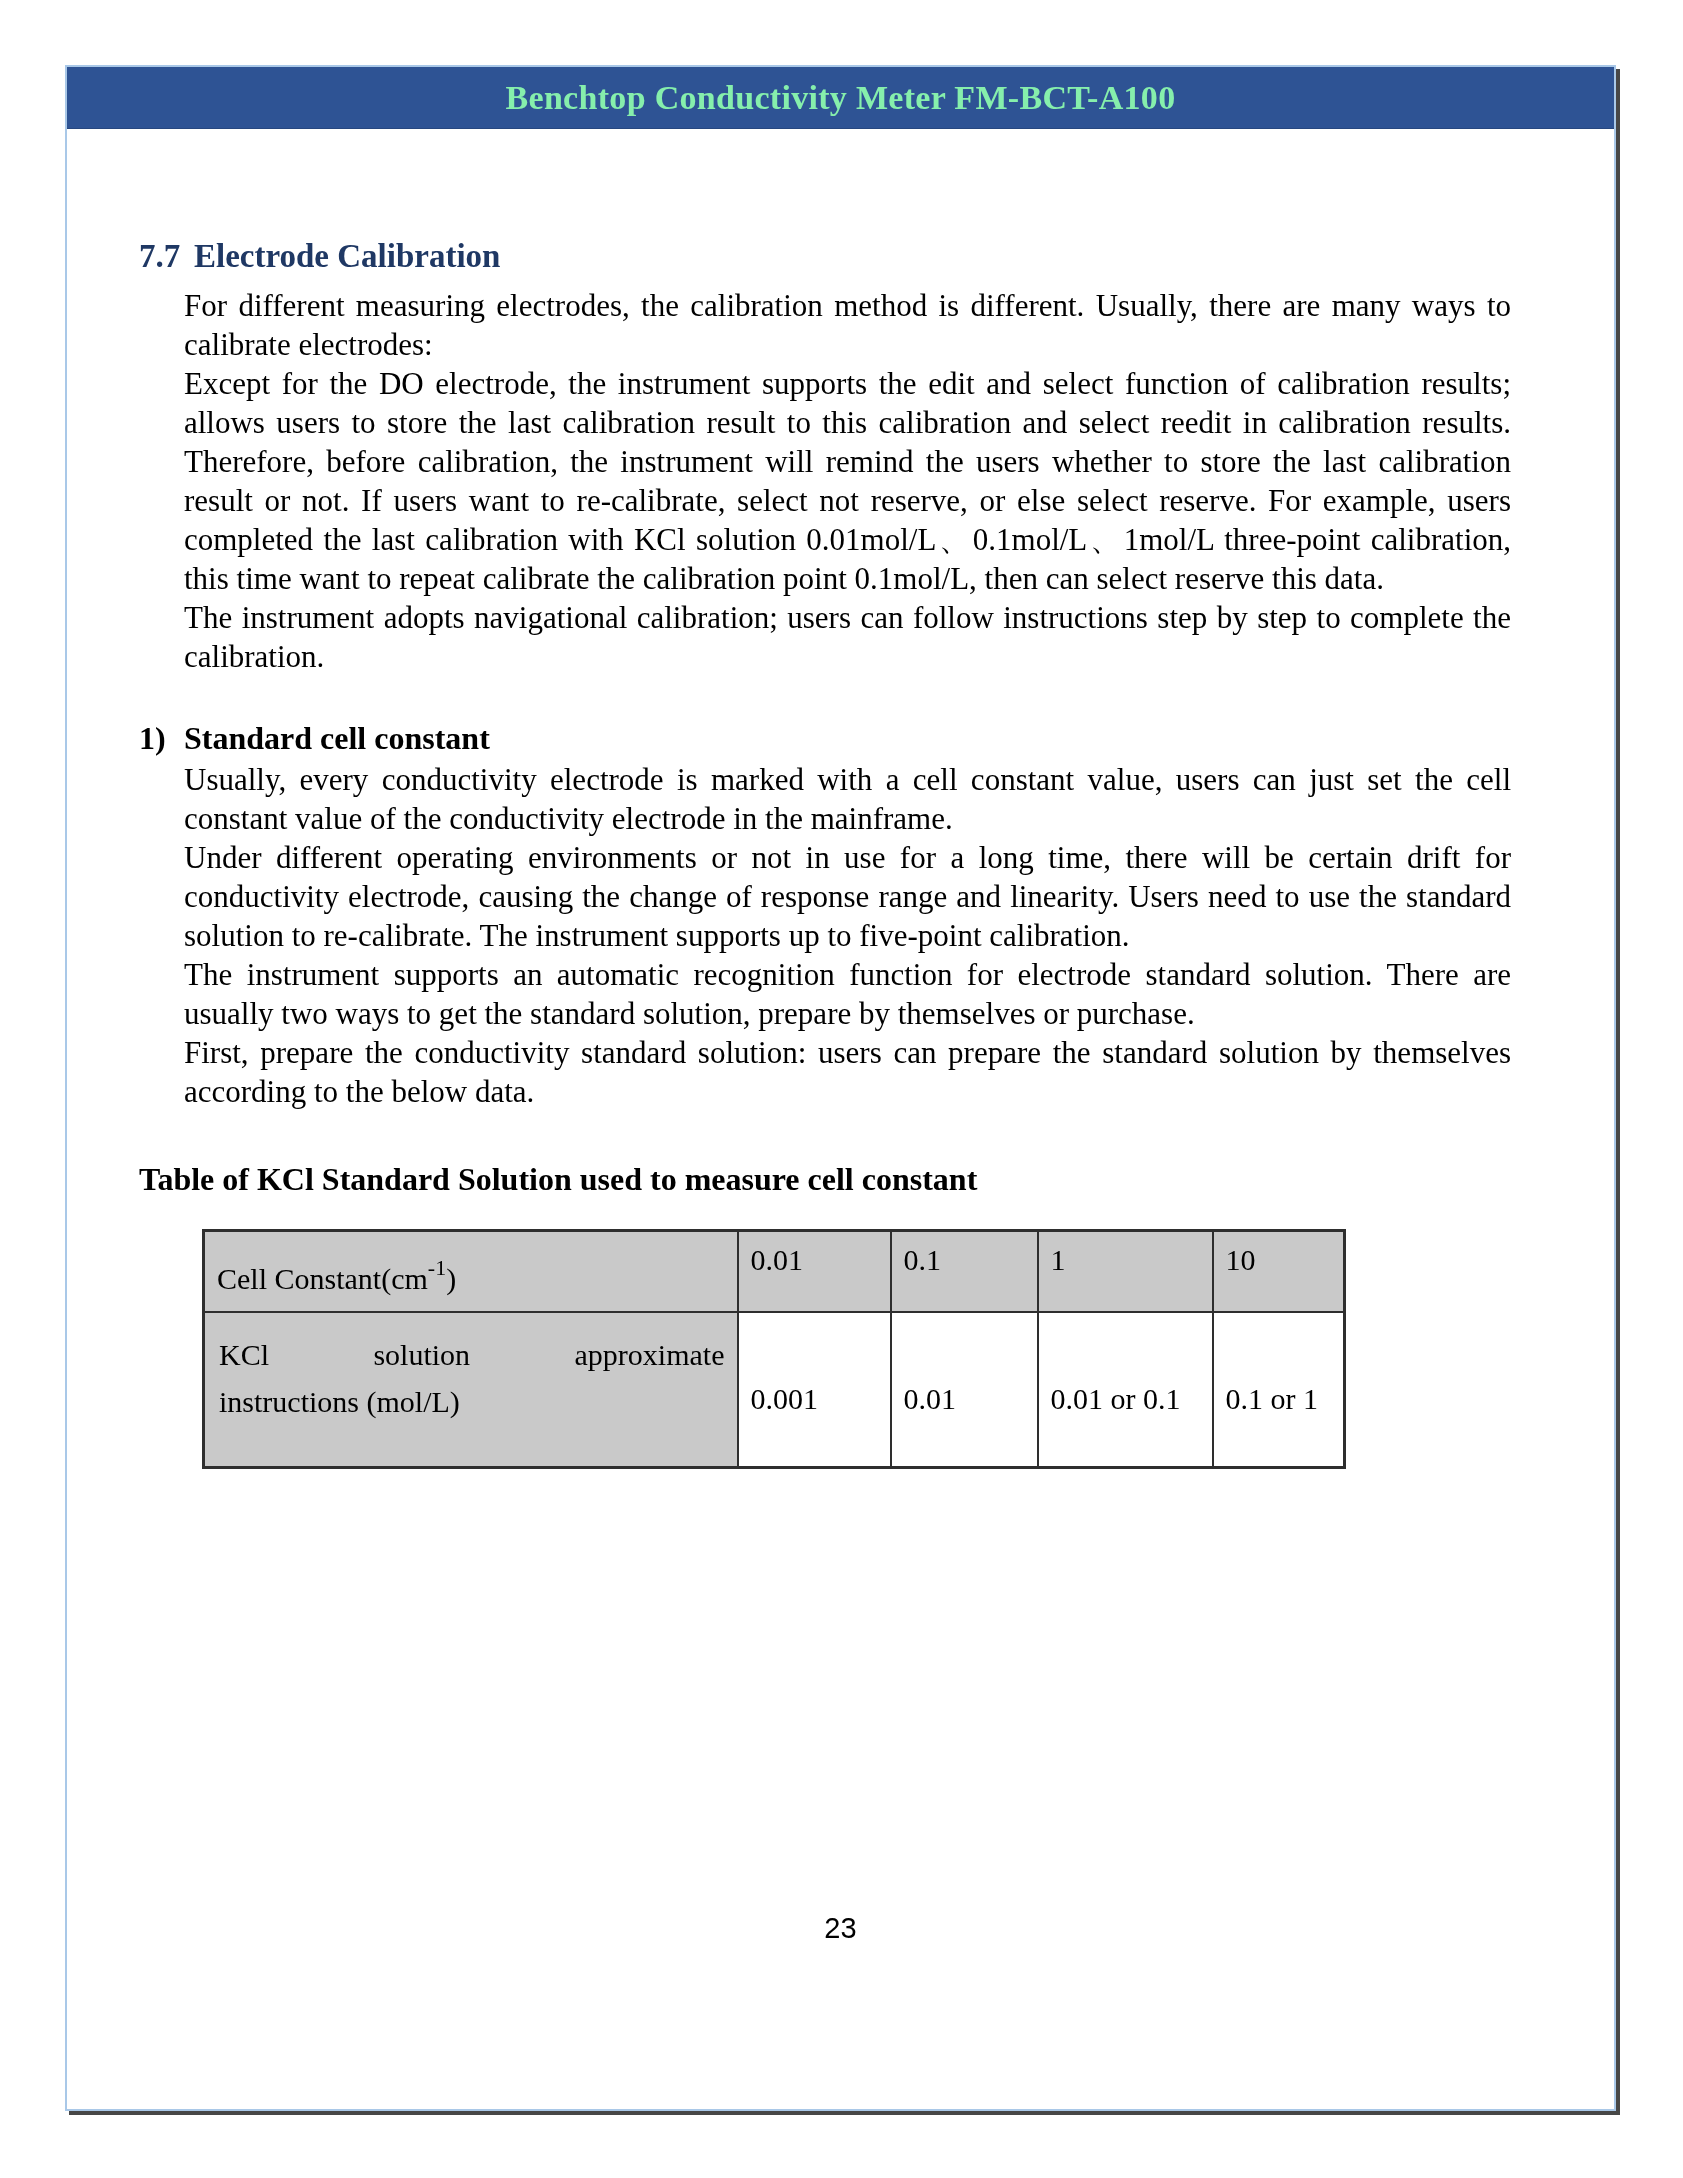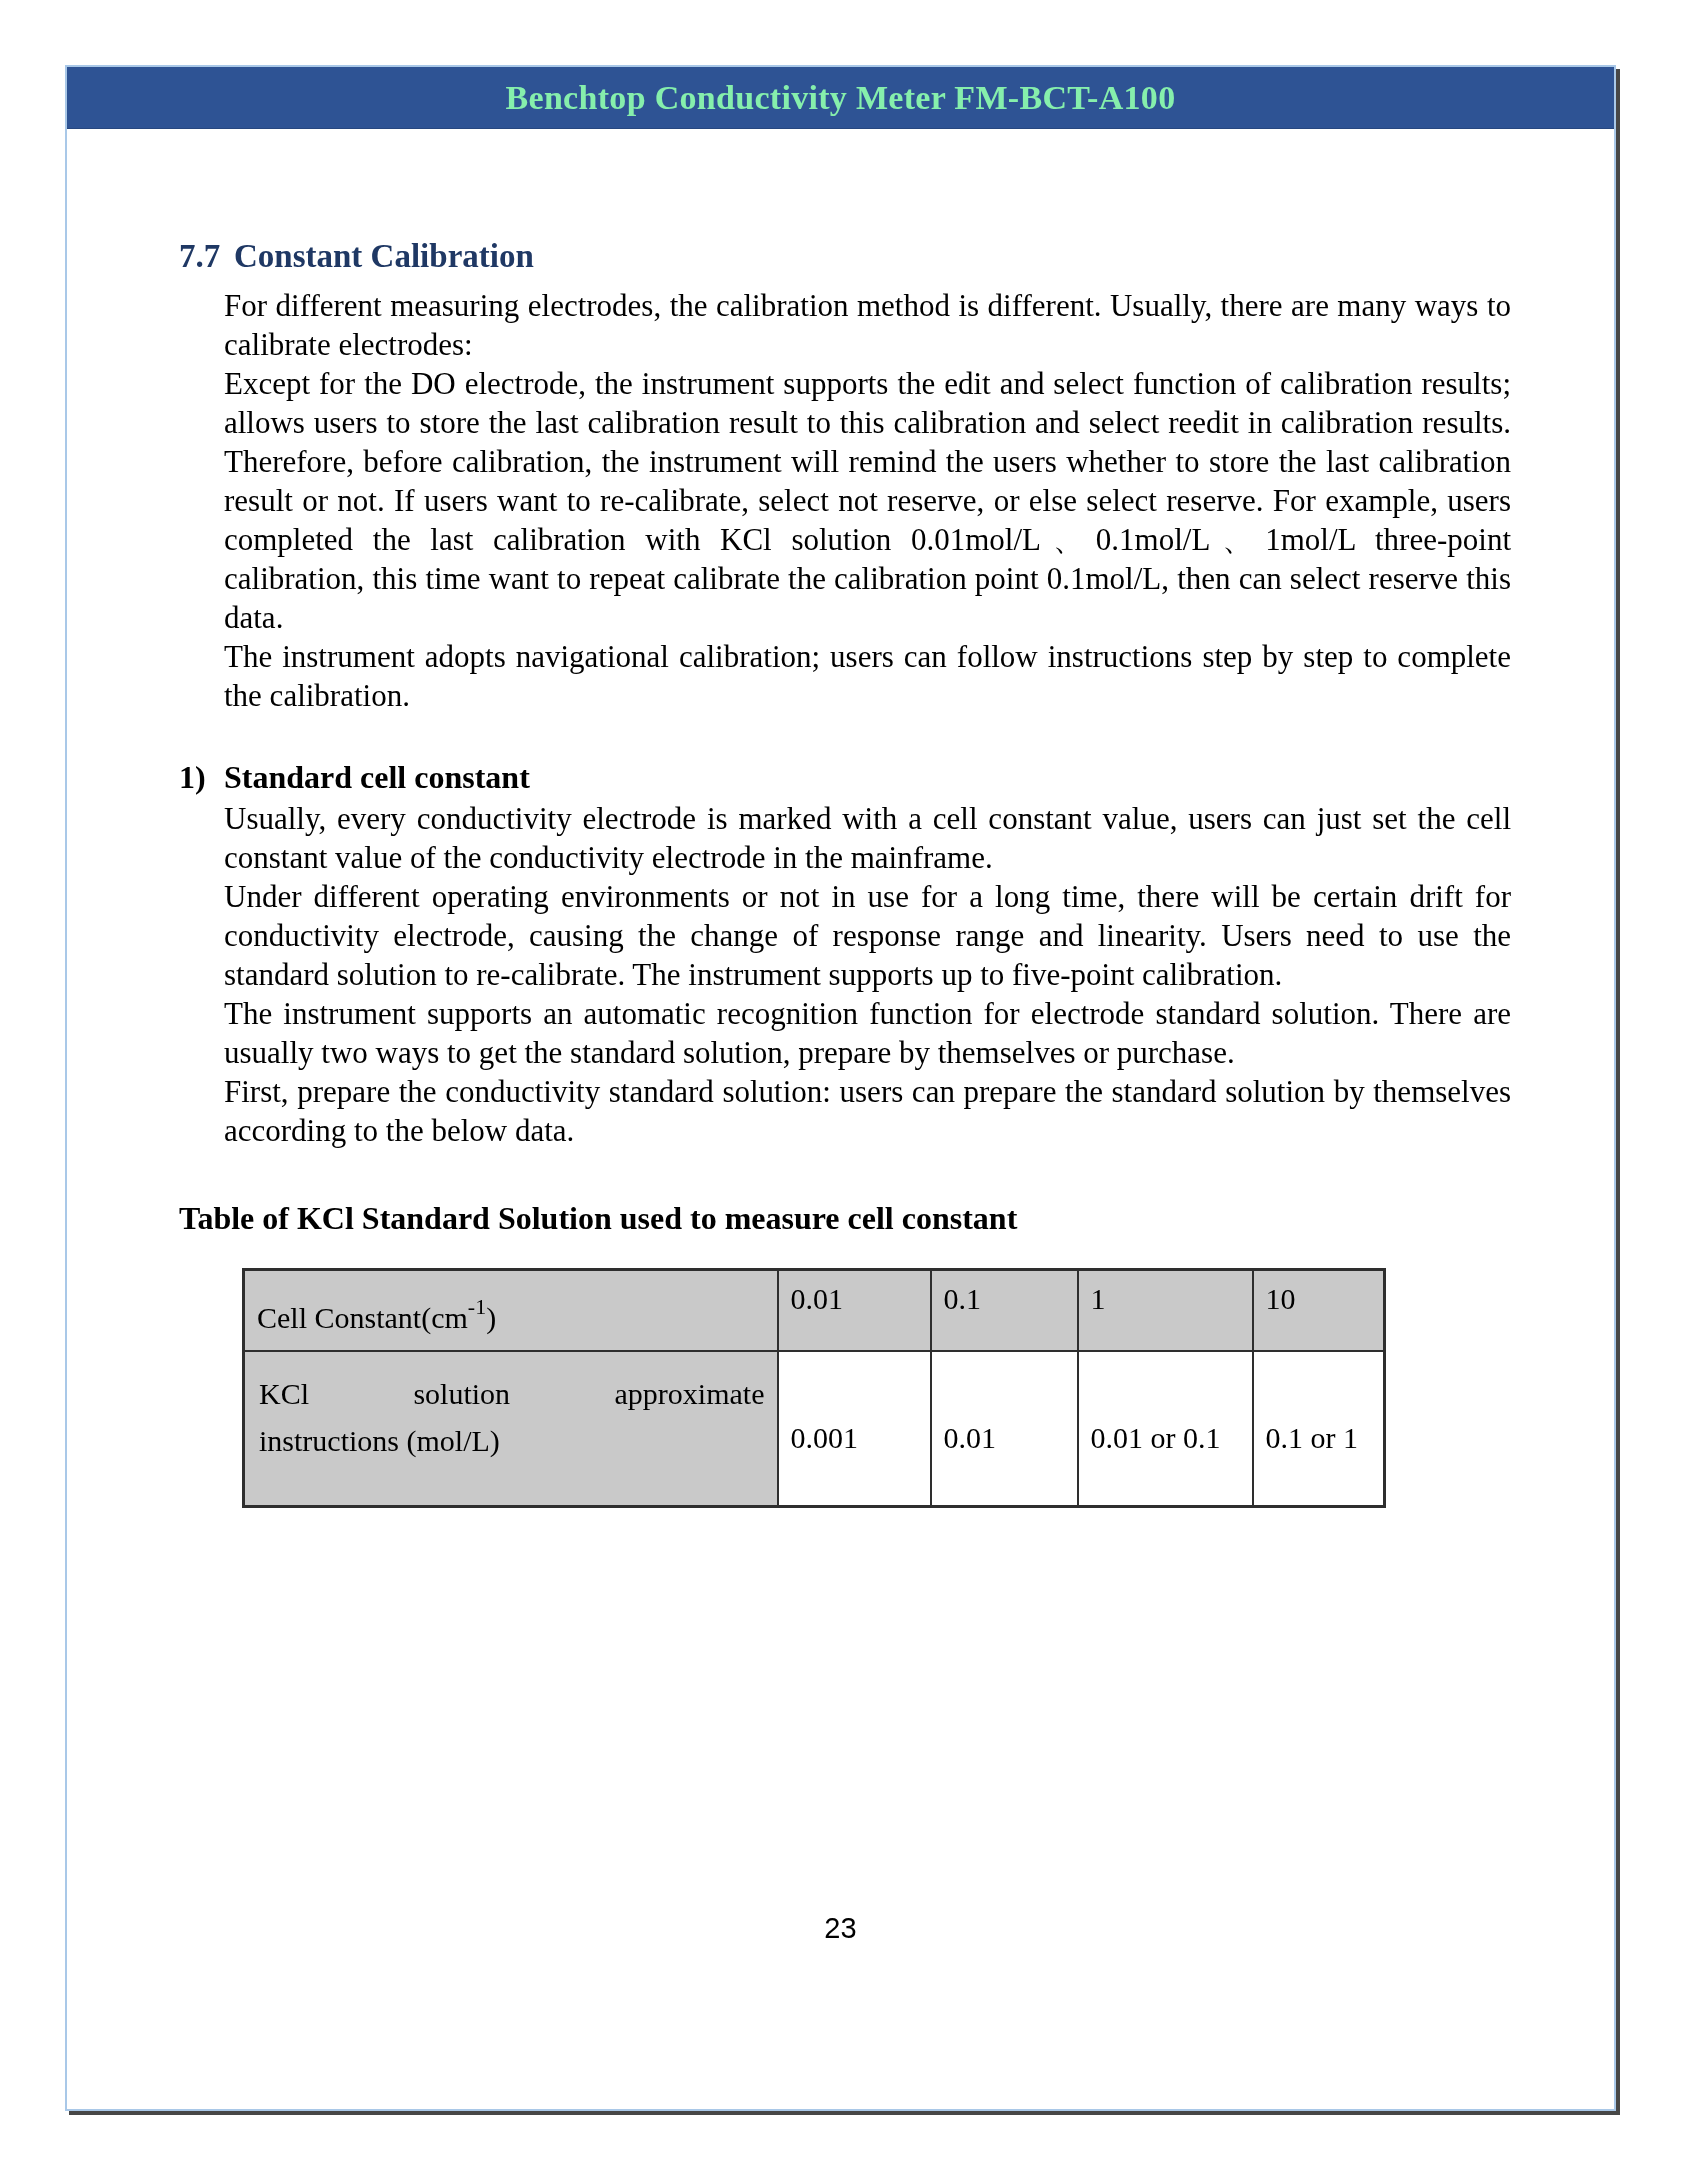--- a/index.html
+++ b/index.html
@@ -24,21 +24,21 @@
     border-bottom: 1px solid #27477f;
     display: flex; align-items: center; justify-content: center;
   }
   .header-title {
     color: #86efac;
     font-weight: bold;
     font-size: 34px;
     letter-spacing: 0.3px;
   }
   .content {
-    padding: 0 103px 0 112px;
+    padding: 0 103px 0 72px;
     font-size: 31px;
     line-height: 39px;
     margin-top: 32px;
   }
   .sec-heading {
     margin-top: 105px;
     display: flex;
     font-weight: bold;
     font-size: 33px;
     line-height: 44px;
@@ -122,21 +122,21 @@
 <div class="page-frame">
 
   <div class="header-bar">
     <span class="header-title">Benchtop Conductivity Meter FM-BCT-A100</span>
   </div>
 
   <div class="content">
 
     <div class="sec-heading">
       <span class="sec-num">7.7</span>
-      <span>Constant Calibration</span>
+      <span>Electrode Calibration</span>
     </div>
 
     <p class="para first">For different measuring electrodes, the calibration method is different. Usually, there are many ways to calibrate electrodes:</p>
 
 
     <p class="para">Except for the DO electrode, the instrument supports the edit and select function of calibration results; allows users to store the last calibration result to this calibration and select reedit in calibration results. Therefore, before calibration, the instrument will remind the users whether to store the last calibration result or not. If users want to re-calibrate, select not reserve, or else select reserve. For example, users completed the last calibration with KCl solution 0.01mol/L、0.1mol/L、1mol/L three-point calibration, this time want to repeat calibrate the calibration point 0.1mol/L, then can select reserve this data.</p>
 
     <p class="para">The instrument adopts navigational calibration; users can follow instructions step by step to complete the calibration.</p>
 
     <div class="sub-heading">

